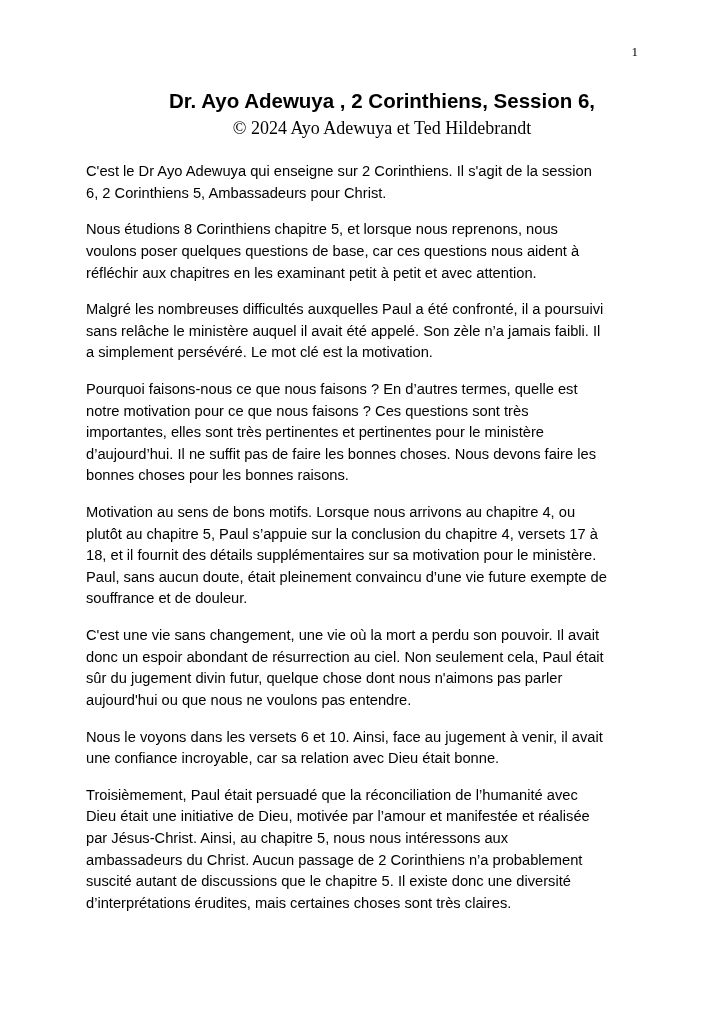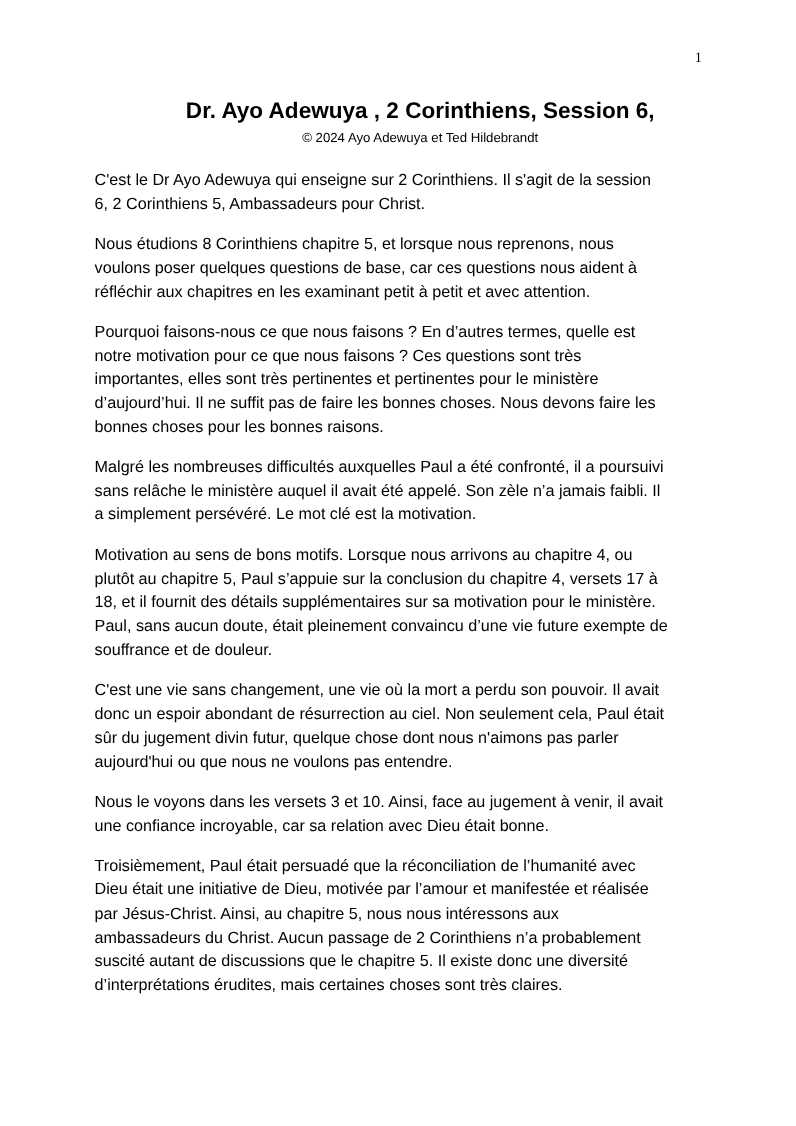--- a/index.html
+++ b/index.html
@@ -32,22 +32,22 @@
     padding-left: 40px;
   }
   .doc-title {
     font-size: 20.5px;
     font-weight: bold;
     line-height: 1.42;
     margin: 0;
     font-family: "Liberation Sans", sans-serif;
   }
   .doc-copyright {
-    font-family: Liberation Sans, sans-serif;
-    font-size: 12px;
+    font-family: Liberation Serif, serif;
+    font-size: 18px;
     margin-top: 3px;
   }
   .doc-body {
     margin: 22px 116px 0 86px;
   }
   .doc-body p {
     font-size: 14.7px;
     line-height: 1.47;
     margin: 0 0 15px 0;
     text-align: left;
@@ -63,21 +63,21 @@
   <div class="doc-header">
     <h1 class="doc-title">
       <span>Dr. Ayo Adewuya , 2 Corinthiens, Session 6,</span><br>
     </h1>
     <div class="doc-copyright">© 2024 Ayo Adewuya et Ted Hildebrandt</div>
   </div>
 
   <div class="doc-body">
     <p>C'est le Dr Ayo Adewuya qui enseigne sur 2 Corinthiens. Il s'agit de la session 6, 2 Corinthiens 5, Ambassadeurs pour Christ.</p>
     <p>Nous étudions 8 Corinthiens chapitre 5, et lorsque nous reprenons, nous voulons poser quelques questions de base, car ces questions nous aident à réfléchir aux chapitres en les examinant petit à petit et avec attention.</p>
+    <p>Malgré les nombreuses difficultés auxquelles Paul a été confronté, il a poursuivi sans relâche le ministère auquel il avait été appelé. Son zèle n’a jamais faibli. Il a simplement persévéré. Le mot clé est la motivation.</p>
     <p>Pourquoi faisons-nous ce que nous faisons ? En d’autres termes, quelle est notre motivation pour ce que nous faisons ? Ces questions sont très importantes, elles sont très pertinentes et pertinentes pour le ministère d’aujourd’hui. Il ne suffit pas de faire les bonnes choses. Nous devons faire les bonnes choses pour les bonnes raisons.</p>
-    <p>Malgré les nombreuses difficultés auxquelles Paul a été confronté, il a poursuivi sans relâche le ministère auquel il avait été appelé. Son zèle n’a jamais faibli. Il a simplement persévéré. Le mot clé est la motivation.</p>
     <p>Motivation au sens de bons motifs. Lorsque nous arrivons au chapitre 4, ou plutôt au chapitre 5, Paul s’appuie sur la conclusion du chapitre 4, versets 17 à 18, et il fournit des détails supplémentaires sur sa motivation pour le ministère. Paul, sans aucun doute, était pleinement convaincu d’une vie future exempte de souffrance et de douleur.</p>
     <p>C'est une vie sans changement, une vie où la mort a perdu son pouvoir. Il avait donc un espoir abondant de résurrection au ciel. Non seulement cela, Paul était sûr du jugement divin futur, quelque chose dont nous n'aimons pas parler aujourd'hui ou que nous ne voulons pas entendre.</p>
-    <p>Nous le voyons dans les versets 3 et 10. Ainsi, face au jugement à venir, il avait une confiance incroyable, car sa relation avec Dieu était bonne.</p>
+    <p>Nous le voyons dans les versets 6 et 10. Ainsi, face au jugement à venir, il avait une confiance incroyable, car sa relation avec Dieu était bonne.</p>
     <p>Troisièmement, Paul était persuadé que la réconciliation de l’humanité avec Dieu était une initiative de Dieu, motivée par l’amour et manifestée et réalisée par Jésus-Christ. Ainsi, au chapitre 5, nous nous intéressons aux ambassadeurs du Christ. Aucun passage de 2 Corinthiens n’a probablement suscité autant de discussions que le chapitre 5. Il existe donc une diversité d’interprétations érudites, mais certaines choses sont très claires.</p>
   </div>
 
 </div>
 
 </body></html>

